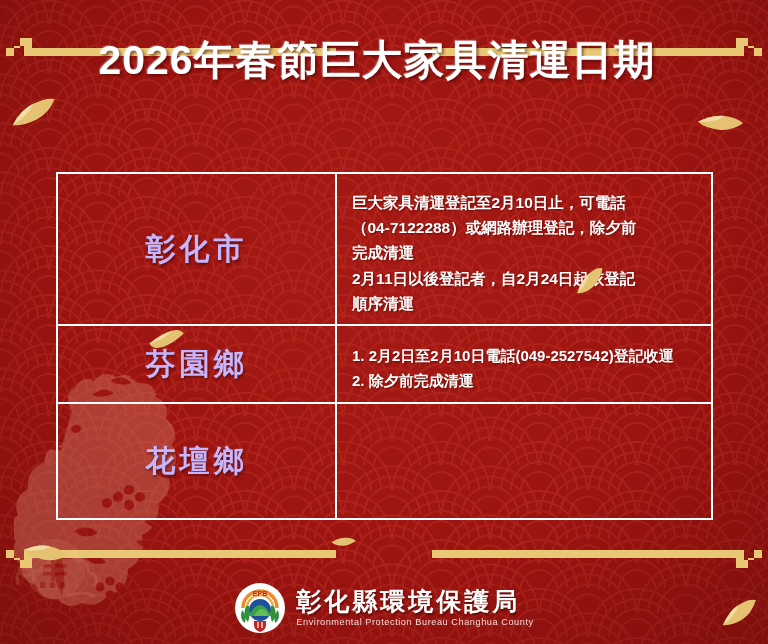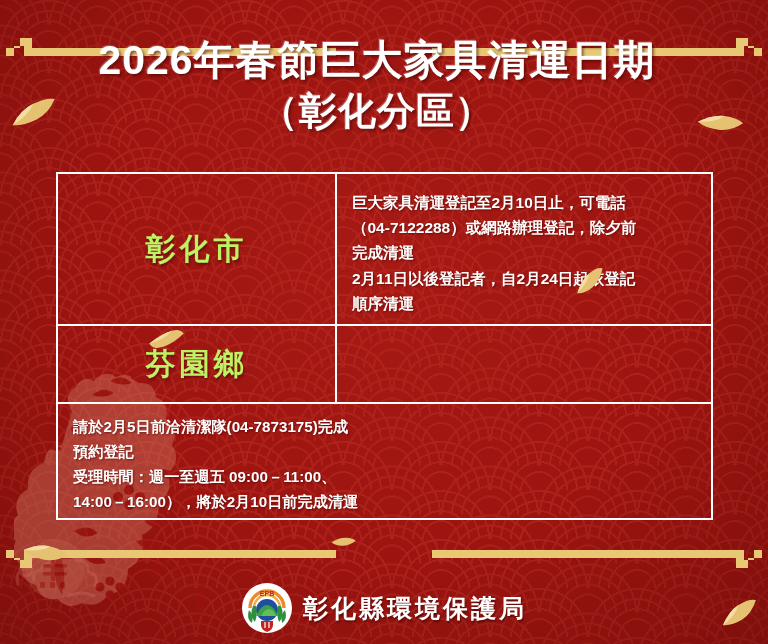--- a/index.html
+++ b/index.html
@@ -117,21 +117,21 @@
 
   .cell-name {
     width:279px;
     border-right:2px solid #ffffff;
     display:flex;
     align-items:center;
     justify-content:center;
     flex-shrink:0;
   }
   .cell-name .nm {
-    color:#bef264;
+    color:#c4b5fd;
     font-weight:700;
     font-size:30px;
     letter-spacing:4px;
     text-shadow:1px 2px 3px rgba(60,4,2,.6);
   }
   .cell-detail {
     flex:1;
     display:flex;
     align-items:center;
     padding:12px 10px 4px 15px;
@@ -297,21 +297,20 @@
   <svg class="confetti" style="right:6px; bottom:14px; width:44px; height:32px; transform:rotate(-22deg);" viewBox="0 0 44 32">
     <path d="M2 20 q11 -11 22 -13 q12 -2 18 2 q-9 11 -20 13 q-12 2 -20 -2z" fill="#e5c271"></path>
     <path d="M2 20 q11 -11 22 -13 q-7 9 -22 13z" fill="#f3dda4"></path>
   </svg>
   <svg class="confetti" style="left:330px; bottom:92px; width:26px; height:20px; transform:rotate(14deg);" viewBox="0 0 26 20">
     <path d="M2 13 q7 -7 14 -8 q7 -1 9 1 q-6 7 -13 8 q-7 1 -10 -1z" fill="#e5c271"></path>
   </svg>
 
   <div class="title-block">
     <div class="title-line">2026年春節巨大家具清運日期</div>
-    <div class="title-line sub">（彰化分區）</div>
   </div>
 
   <div class="table-wrap">
 
     <div class="trow r1">
       <div class="cell-name">
         <span class="nm">彰化市</span>
       </div>
       <div class="cell-detail">
         <span class="detail-text">巨大家具清運登記至2月10日止，可電話
@@ -319,28 +318,29 @@
 完成清運
 2月11日以後登記者，自2月24日起依登記
 順序清運</span>
       </div>
     </div>
 
     <div class="trow r2">
       <div class="cell-name">
         <span class="nm">芬園鄉</span>
       </div>
+      <div class="cell-detail">
+        <span class="detail-text">1. 2月2日至2月10日電話(049-2527542)登記收運
+2. 除夕前完成清運</span>
+      </div>
     </div>
 
     <div class="trow r3">
-      <div class="cell-detail">
-        <span class="detail-text">請於2月5日前洽清潔隊(04-7873175)完成
-預約登記
-受理時間：週一至週五  09:00－11:00、
-14:00－16:00），將於2月10日前完成清運</span>
+      <div class="cell-name">
+        <span class="nm">花壇鄉</span>
       </div>
     </div>
 
   </div>
 
   <div class="footer">
     <svg class="logo-mark" viewBox="0 0 52 52">
       <circle cx="26" cy="26" r="25" fill="#ffffff"></circle>
       <path d="M9 26 a17 17 0 0 1 34 0" fill="none" stroke="#e98a2b" stroke-width="3.4"></path>
       <path d="M13 26 a13 13 0 0 1 26 0" fill="none" stroke="#f0a94a" stroke-width="2.4"></path>
@@ -353,16 +353,17 @@
         <path d="M40 24 q4 10 -2 16 q-3 -9 -1 -16z"></path>
         <path d="M8 28 q-3 9 3 13 q2 -8 -3 -13z"></path>
         <path d="M44 28 q3 9 -3 13 q-2 -8 3 -13z"></path>
       </g>
       <path d="M21 41 q5 7 10 0 q-5 4 -10 0z" fill="#c0261f"></path>
       <path d="M20 39 h12 v4 q0 5 -6 7 q-6 -2 -6 -7 z" fill="#c0261f"></path>
       <path d="M24 40 v6 M28 40 v6" stroke="#ffffff" stroke-width="1.2"></path>
     </svg>
     <div class="footer-text">
       <div class="footer-zh">彰化縣環境保護局</div>
+      <div class="footer-en">Environmental Protection Bureau Changhua County</div>
     </div>
   </div>
 
 </div>
 
 </body></html>

